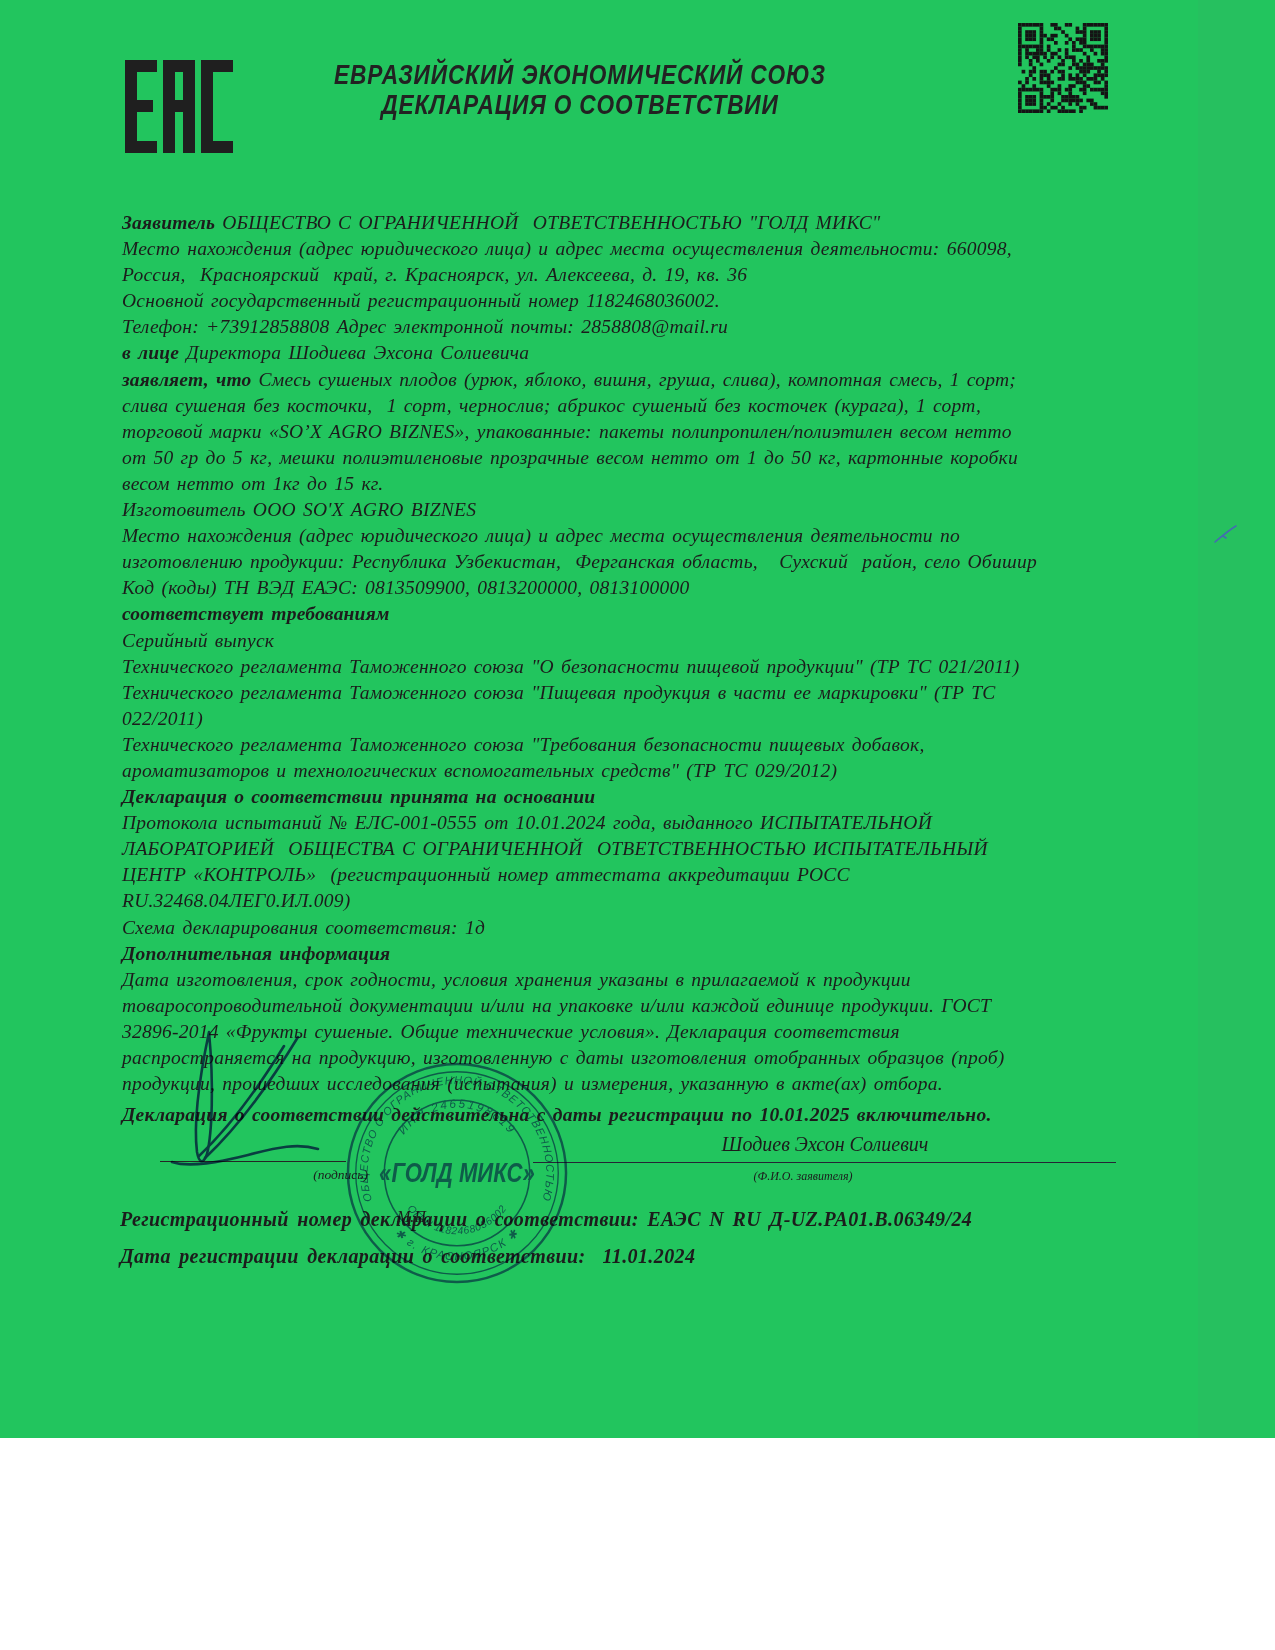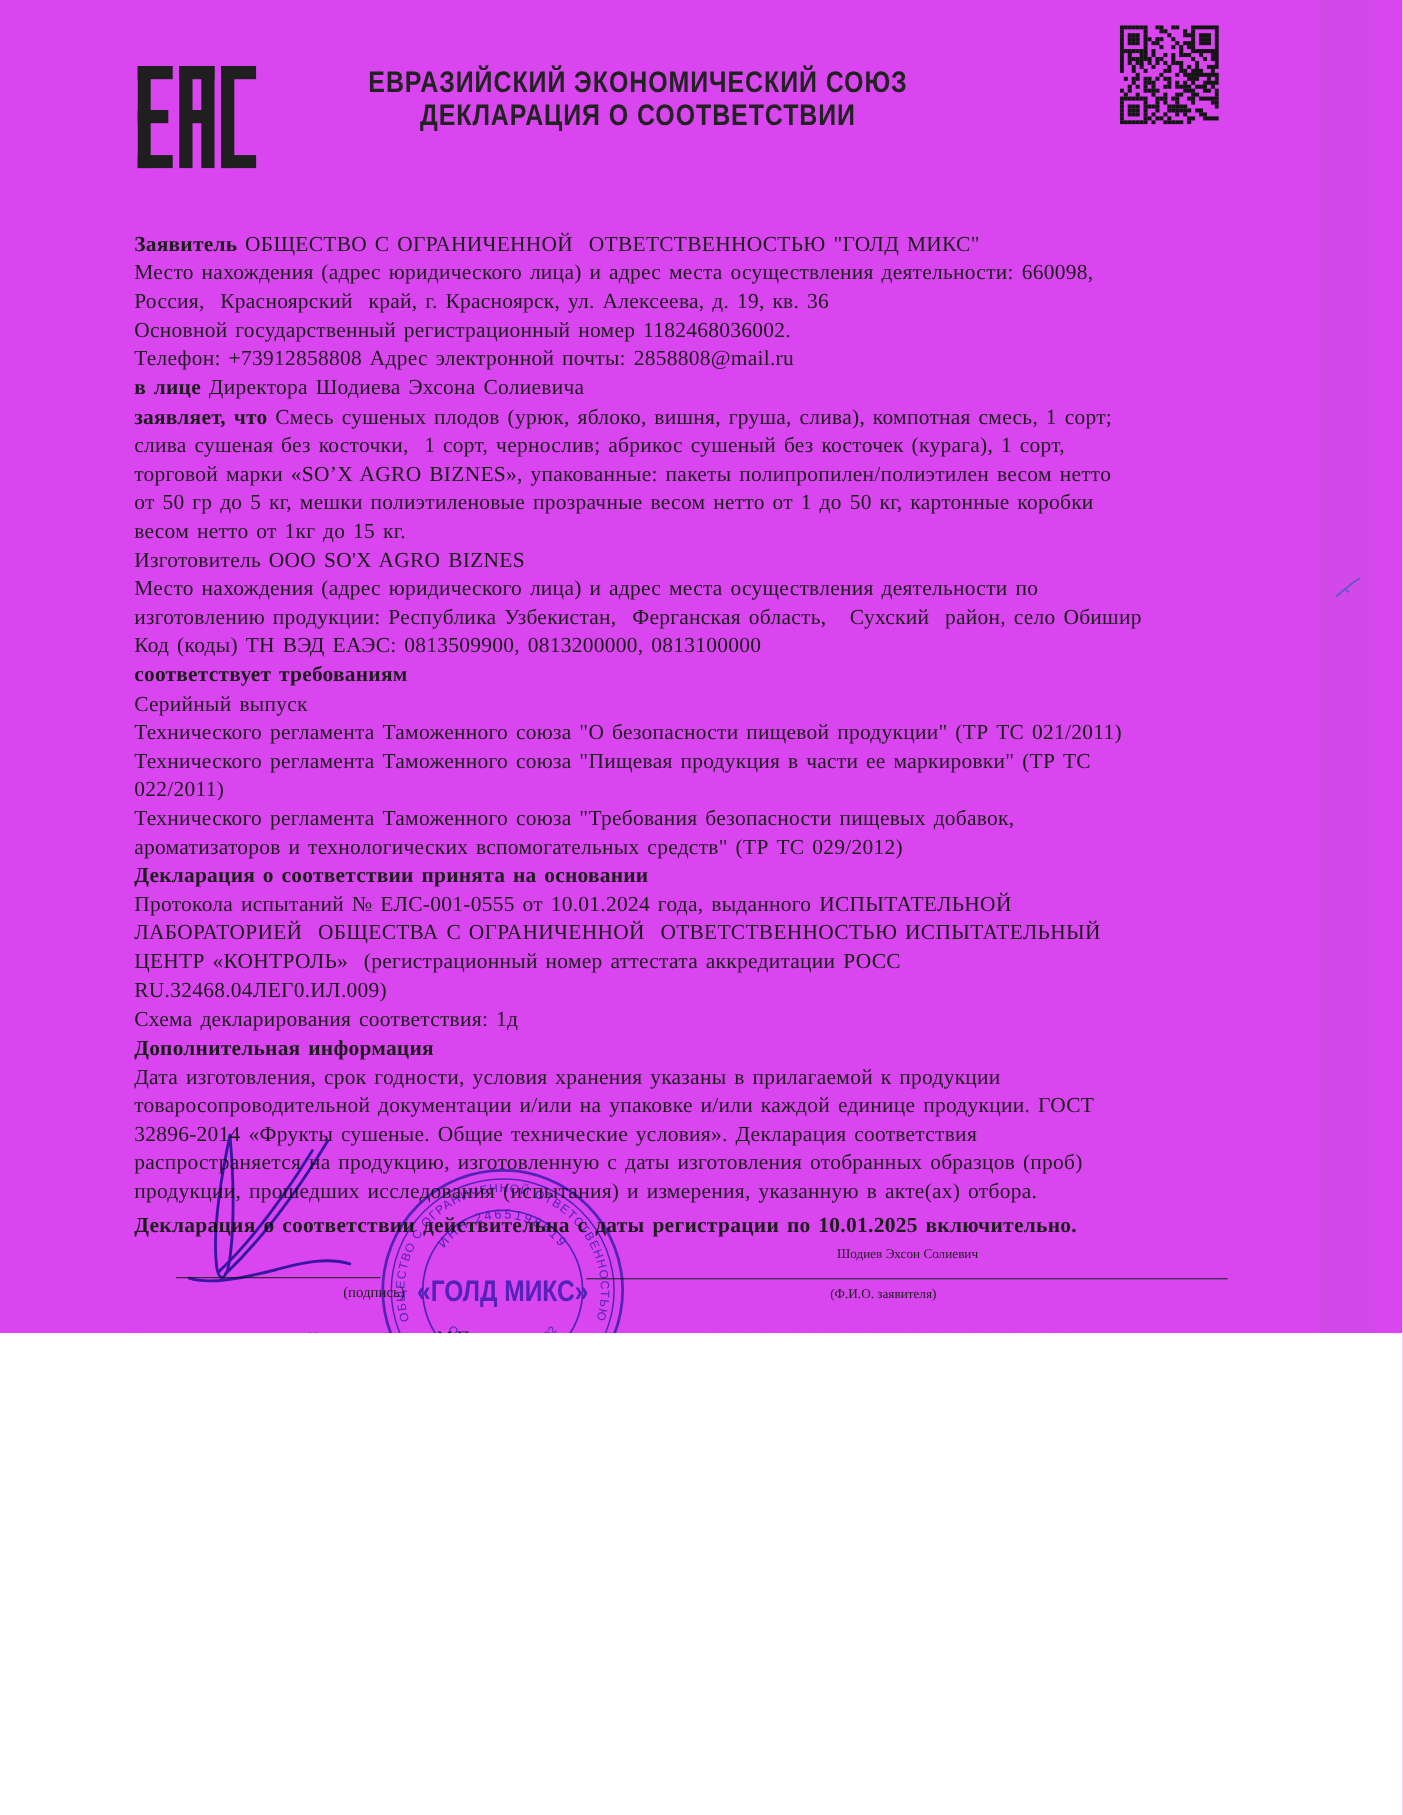--- a/index.html
+++ b/index.html
@@ -1,22 +1,23 @@
 <!DOCTYPE html>
 <html><head>
 <meta charset="utf-8">
 <style>
   html,body{margin:0;padding:0;background:#ffffff;}
   .page{
     position:relative;
-    width:1275px;height:1212px;
-    background:#d946ef;
+    width:1275px;height:1438px;
+    background:#22c55e;
     overflow:hidden;
     font-family:"Liberation Serif", serif;
     color:#1c1c1c;
+    font-style:italic;
   }
   .scan-band{
     position:absolute;left:1198px;top:0;width:52px;height:1650px;
     background:rgba(125,120,108,0.05);
   }
   
   .eac-logo{position:absolute;left:125px;top:60px;}
   .doc-title{
     position:absolute;left:230px;top:60px;width:700px;
     text-align:center;
@@ -34,21 +35,21 @@
   }
   .line{white-space:pre;height:26.1px;}
   .line b{letter-spacing:0.2px;}
   .validity{
     position:absolute;left:122px;top:1104px;width:1060px;
     font-size:19.5px;font-weight:bold;white-space:pre;
     letter-spacing:0.25px;word-spacing:2px;
   }
   
   .mp-label{position:absolute;left:397px;top:1208px;font-size:16px;}
-  .applicant-name{position:absolute;left:630px;top:1133px;width:390px;text-align:center;font-size:12px;}
+  .applicant-name{position:absolute;left:630px;top:1133px;width:390px;text-align:center;font-size:20px;}
   .sig-line-left{position:absolute;left:160px;top:1161px;width:186px;height:0;border-top:1.6px solid #252525;}
   .sig-line-right{position:absolute;left:533px;top:1162px;width:583px;height:0;border-top:1.6px solid #252535;}
   .sig-caption-left{position:absolute;left:168px;top:1167px;width:200px;text-align:right;font-size:13.5px;}
   .sig-caption-right{position:absolute;left:608px;top:1169px;width:390px;text-align:center;font-size:12px;}
   
   .reg-number{
     position:absolute;left:120px;top:1208px;width:1080px;
     font-size:20px;font-weight:bold;white-space:pre;
     letter-spacing:0.4px;word-spacing:3px;
   }

